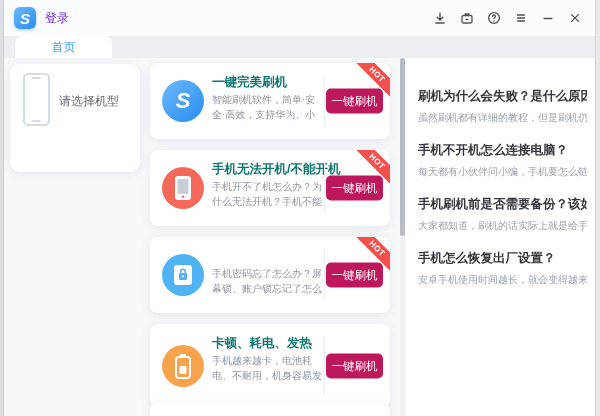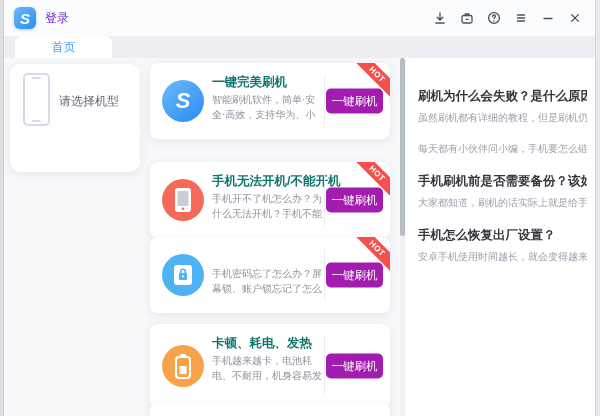--- a/index.html
+++ b/index.html
@@ -66,39 +66,39 @@
     background:#d3dce8; border-radius:1px;
   }
   .device-label { position:absolute; left:49px; top:29px; font-size:12px; color:#5f6670; }
 
   .card {
     position:absolute; left:146px; width:240px; height:76px;
     background:#fff; border-radius:8px; box-shadow:0 2px 10px rgba(120,130,150,.14);
     overflow:hidden;
   }
   .card-1 { top:5px;   }
-  .card-2 { top:104px;  }
+  .card-2 { top:92px;  }
   .card-3 { top:179px; }
   .card-4 { top:266px; height:84px; }
   .card-5 { top:345px; height:60px; }
   .icon-circle {
     position:absolute; left:12px; top:50%; transform:translateY(-50%);
     width:42px; height:42px; border-radius:50%;
     display:flex; align-items:center; justify-content:center;
   }
   .icon-circle .s-glyph { color:#fff; font-weight:800; font-style:italic; font-size:22px; }
   .card-title { position:absolute; left:62px; top:11px; font-size:12.5px; font-weight:bold; color:#0f766e; white-space:nowrap; }
   .card-desc  {
     position:absolute; left:62px; top:29px; width:112px; height:32px;
     font-size:10px; line-height:15px; color:#8d949e; overflow:hidden;
   }
   .v-divider { position:absolute; left:174px; top:12px; bottom:12px; width:1px; background:#ededf1; }
   .flash-btn {
     position:absolute; right:7px; top:50%; transform:translateY(-50%);
-    width:57px; height:25px; background:#a21caf; color:#fff;
+    width:57px; height:25px; background:#be185d; color:#fff;
     font-size:11.5px; border:none; border-radius:5px; cursor:pointer;
     font-family:inherit;
   }
   .hot-ribbon {
     position:absolute; right:-19px; top:5px; width:64px;
     transform:rotate(45deg); background:#f4504d; color:#fff;
     font-size:8px; font-weight:bold; text-align:center; padding:2px 0;
     letter-spacing:.5px;
   }
 
@@ -236,20 +236,21 @@
   <div class="scrollbar">
     <div class="scroll-thumb"></div>
   </div>
 
   <div class="qa-panel">
     <div class="qa-item">
       <div class="qa-q">刷机为什么会失败？是什么原因？</div>
       <div class="qa-a">虽然刷机都有详细的教程，但是刷机仍有...</div>
     </div>
     <div class="qa-item">
+      <div class="qa-q">手机不开机怎么连接电脑？</div>
       <div class="qa-a">每天都有小伙伴问小编，手机要怎么链接...</div>
     </div>
     <div class="qa-item">
       <div class="qa-q">手机刷机前是否需要备份？该如何备...</div>
       <div class="qa-a">大家都知道，刷机的话实际上就是给手机...</div>
     </div>
     <div class="qa-item">
       <div class="qa-q">手机怎么恢复出厂设置？</div>
       <div class="qa-a">安卓手机使用时间越长，就会变得越来越...</div>
     </div>

